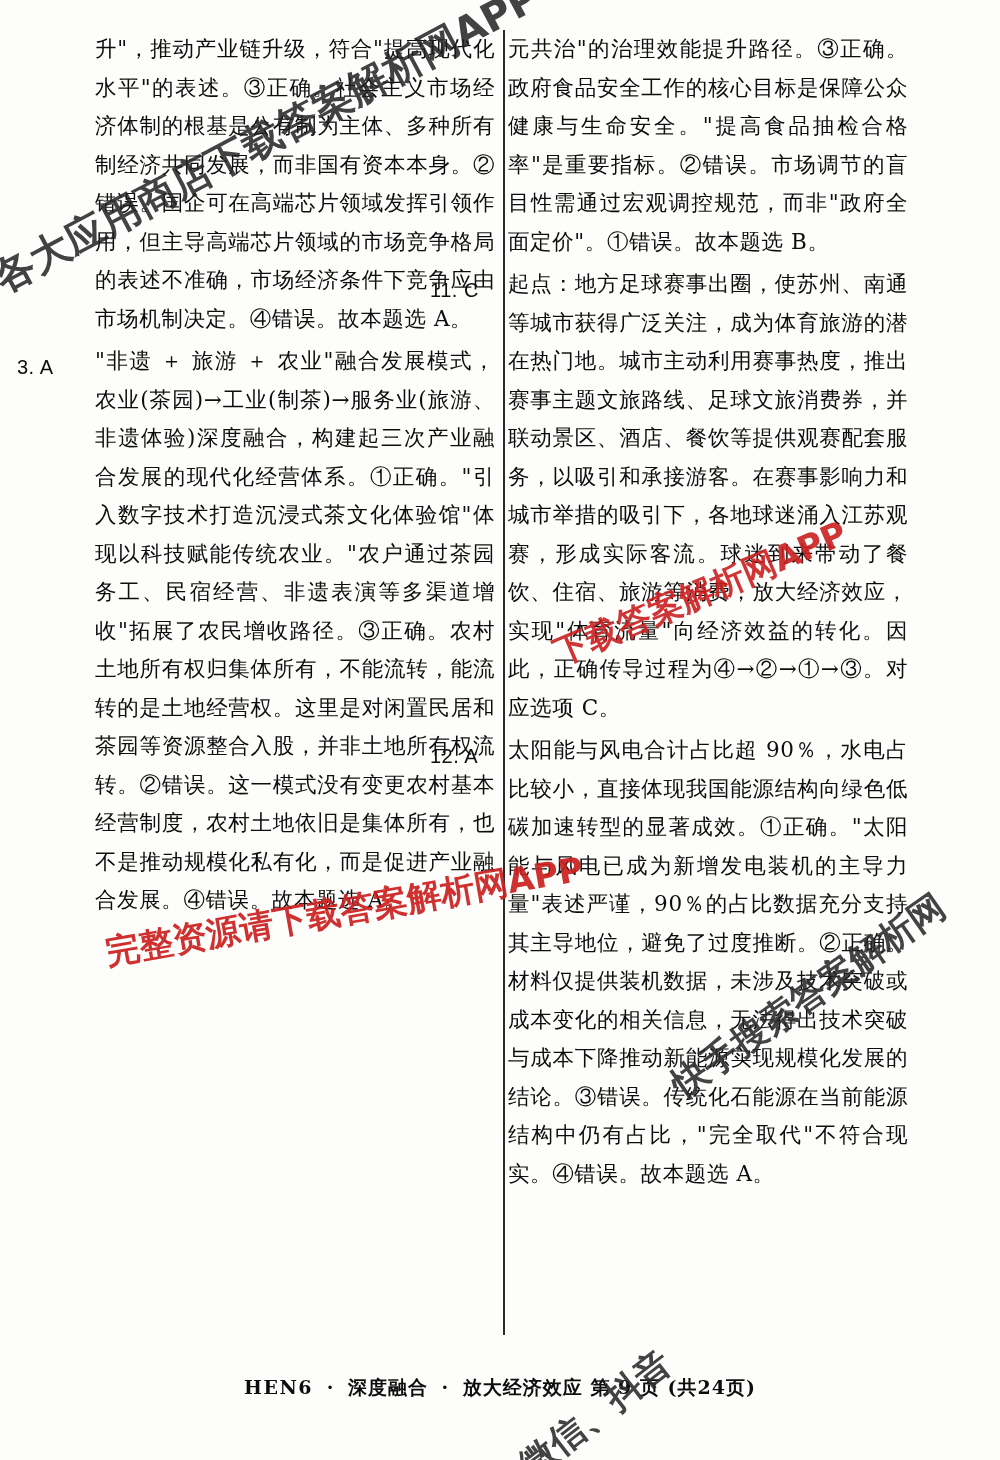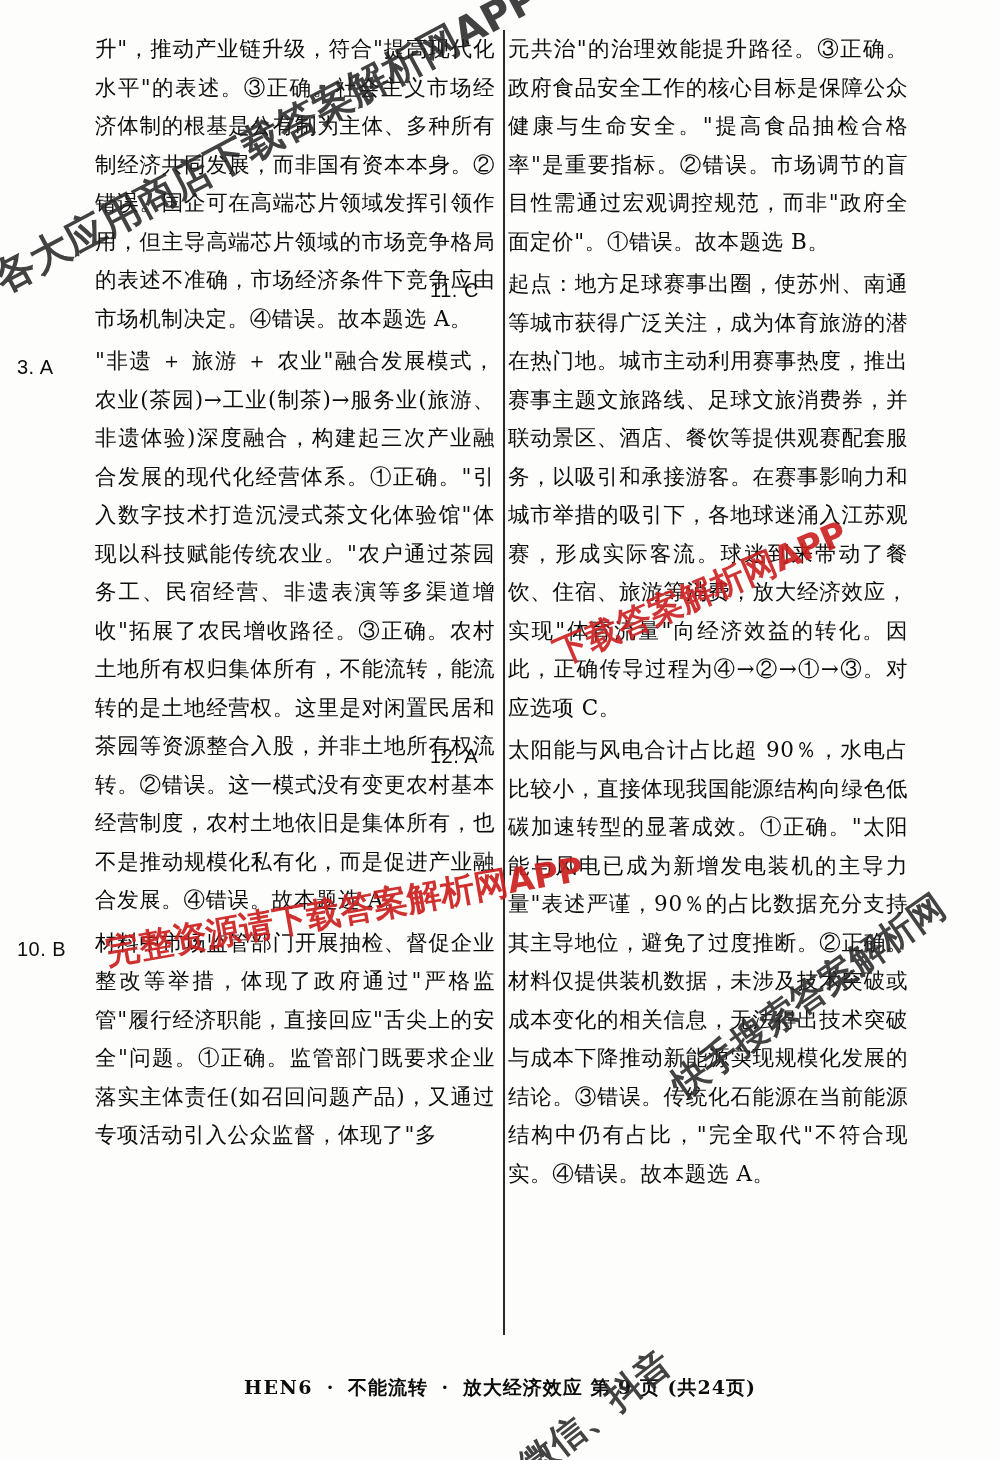--- a/index.html
+++ b/index.html
@@ -163,24 +163,20 @@
       <div class="item cont" id="frag-left">
         <div class="num"></div>
         <div class="body">升"，推动产业链升级，符合"提高现代化水平"的表述。③正确。社会主义市场经济体制的根基是公有制为主体、多种所有制经济共同发展，而非国有资本本身。②错误。国企可在高端芯片领域发挥引领作用，但主导高端芯片领域的市场竞争格局的表述不准确，市场经济条件下竞争应由市场机制决定。④错误。故本题选 A。</div>
       </div>
 
       <div class="item" id="item-9">
         <div class="num">3. A</div>
         <div class="body">"非遗 ＋ 旅游 ＋ 农业"融合发展模式，农业(茶园)→工业(制茶)→服务业(旅游、非遗体验)深度融合，构建起三次产业融合发展的现代化经营体系。①正确。"引入数字技术打造沉浸式茶文化体验馆"体现以科技赋能传统农业。"农户通过茶园务工、民宿经营、非遗表演等多渠道增收"拓展了农民增收路径。③正确。农村土地所有权归集体所有，不能流转，能流转的是土地经营权。这里是对闲置民居和茶园等资源整合入股，并非土地所有权流转。②错误。这一模式没有变更农村基本经营制度，农村土地依旧是集体所有，也不是推动规模化私有化，而是促进产业融合发展。④错误。故本题选 A。</div>
       </div>
 
-      <div class="item" id="item-10">
-        <div class="num">10. B</div>
-        <div class="body">材料中市场监管部门开展抽检、督促企业整改等举措，体现了政府通过"严格监管"履行经济职能，直接回应"舌尖上的安全"问题。①正确。监管部门既要求企业落实主体责任(如召回问题产品)，又通过专项活动引入公众监督，体现了"多</div>
-      </div>
 
     </div>
 
     <div class="column" id="col-right">
 
       <div class="item cont" id="frag-right">
         <div class="num"></div>
         <div class="body">元共治"的治理效能提升路径。③正确。政府食品安全工作的核心目标是保障公众健康与生命安全。"提高食品抽检合格率"是重要指标。②错误。市场调节的盲目性需通过宏观调控规范，而非"政府全面定价"。①错误。故本题选 B。</div>
       </div>
 
@@ -193,21 +189,21 @@
         <div class="num">12. A</div>
         <div class="body">太阳能与风电合计占比超 90％，水电占比较小，直接体现我国能源结构向绿色低碳加速转型的显著成效。①正确。"太阳能与风电已成为新增发电装机的主导力量"表述严谨，90％的占比数据充分支持其主导地位，避免了过度推断。②正确。材料仅提供装机数据，未涉及技术突破或成本变化的相关信息，无法得出技术突破与成本下降推动新能源实现规模化发展的结论。③错误。传统化石能源在当前能源结构中仍有占比，"完全取代"不符合现实。④错误。故本题选 A。</div>
       </div>
 
     </div>
   </div>
 
   <div id="footer">
     <span class="hen">HEN6</span>
     <span class="sep">·</span>
-    <span>不能流转</span>
+    <span>深度融合</span>
     <span class="sep">·</span>
     <span>放大经济效应</span>
     <span class="pg">第 9 页 (共24页)</span>
   </div>
 
   <div class="wm" id="wm1">各大应用商店下载答案解析网APP</div>
   <div class="wm" id="wm2">完整资源请下载答案解析网APP</div>
   <div class="wm" id="wm3">下载答案解析网APP</div>
   <div class="wm" id="wm4">快手搜索答案解析网</div>
   <div class="wm" id="wm5">微信、抖音</div>

